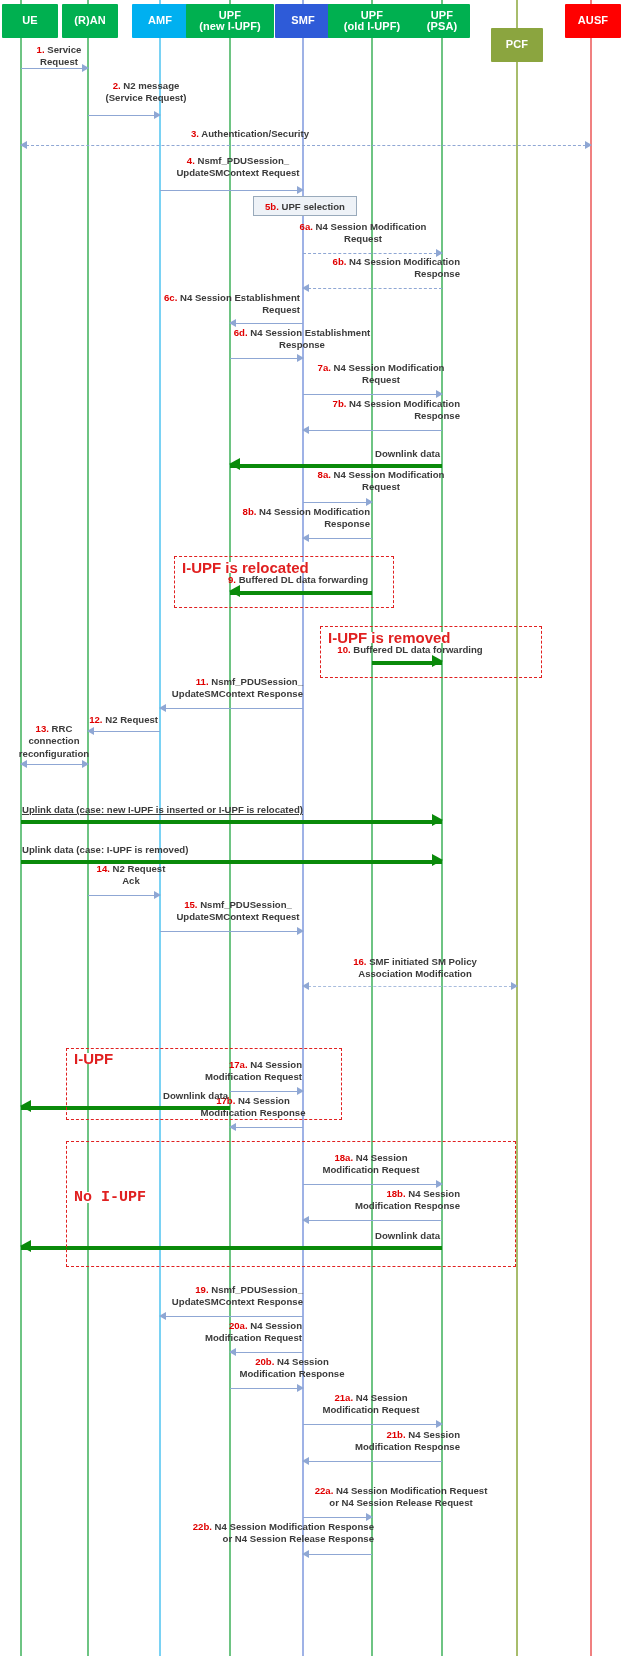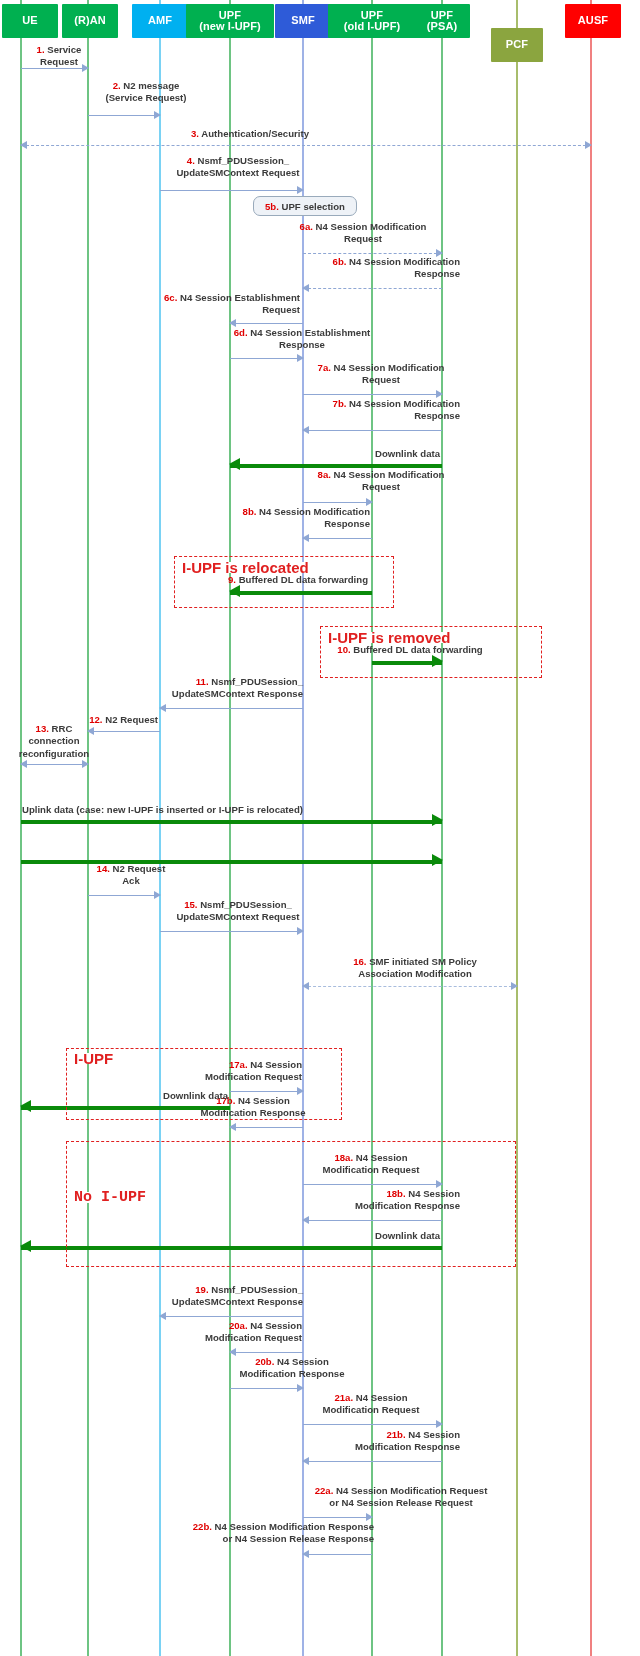--- a/index.html
+++ b/index.html
@@ -33,21 +33,21 @@
   .gmsg{position:absolute;height:0;}
   .gmsg .line{position:absolute;left:0;top:0;width:100%;height:0;
               border-top:4px solid #0a8a0a;}
   .ghead{position:absolute;top:-6px;width:0;height:0;
          border-top:6px solid transparent;border-bottom:6px solid transparent;}
   .ghead.r{right:-1px;border-left:11px solid #0a8a0a;}
   .ghead.l{left:-1px;border-right:11px solid #0a8a0a;}
   .glbl{position:absolute;font-size:9.6px;line-height:12px;color:#3b3b3b;font-weight:bold;}
 
   .notebox{position:absolute;background:#eef2f7;border:1px solid #9ab;
-           border-radius:7px;display:flex;align-items:center;justify-content:center;
+           border-radius:0;display:flex;align-items:center;justify-content:center;
            font-size:9.6px;color:#3b3b3b;font-weight:bold;}
   .notebox .n{color:#e00000;}
 
   .dbox{position:absolute;border:1.4px dashed #e02020;box-sizing:border-box;}
   .dboxlbl{position:absolute;font-size:15px;color:#e02020;font-weight:bold;
            background:#ffffff;padding:0 2px;line-height:11px;}
 </style>
 </head>
 <body>
 
@@ -297,25 +297,26 @@
     <div class="glbl c" style="left: 218px; top: 574px; width: 160px; text-align: center;"><span class="n" style="color: rgb(224, 0, 0);">9. </span><span>Buffered DL data forwarding</span></div>
     <div class="gmsg" style="left: 372px; top: 661px; width: 70px;">
       <div class="line"></div>
       <div class="ghead r"></div>
     </div>
     <div class="glbl c" style="left: 330px; top: 644px; width: 160px; text-align: center;"><span class="n" style="color: rgb(224, 0, 0);">10. </span><span>Buffered DL data forwarding</span></div>
     <div class="gmsg" style="left: 21px; top: 820px; width: 421px;">
       <div class="line"></div>
       <div class="ghead r"></div>
     </div>
-    <div class="glbl l" style="left: 22px; top: 804px; width: 420px; text-align: left;"><span>Uplink data (case: new I-UPF is inserted or I-UPF is relocated)</span></div>
+    <div class="glbl l" style="left: 22px; top: 804px; width: 420px; text-align: left; text-decoration: underline;"><span>Uplink data (case: new I-UPF is inserted or I-UPF is relocated)</span></div>
     <div class="gmsg" style="left: 21px; top: 860px; width: 421px;">
       <div class="line"></div>
       <div class="ghead r"></div>
     </div>
+    <div class="glbl l" style="left: 22px; top: 844px; width: 420px; text-align: left;"><span>Uplink data (case: I-UPF is removed)</span></div>
     <div class="gmsg" style="left: 21px; top: 1106px; width: 209px;">
       <div class="line"></div>
       <div class="ghead l"></div>
     </div>
     <div class="glbl r" style="left: 100px; top: 1090px; width: 128px; text-align: right;"><span>Downlink data</span></div>
     <div class="gmsg" style="left: 21px; top: 1246px; width: 421px;">
       <div class="line"></div>
       <div class="ghead l"></div>
     </div>
     <div class="glbl r" style="left: 300px; top: 1230px; width: 140px; text-align: right;"><span>Downlink data</span></div>

